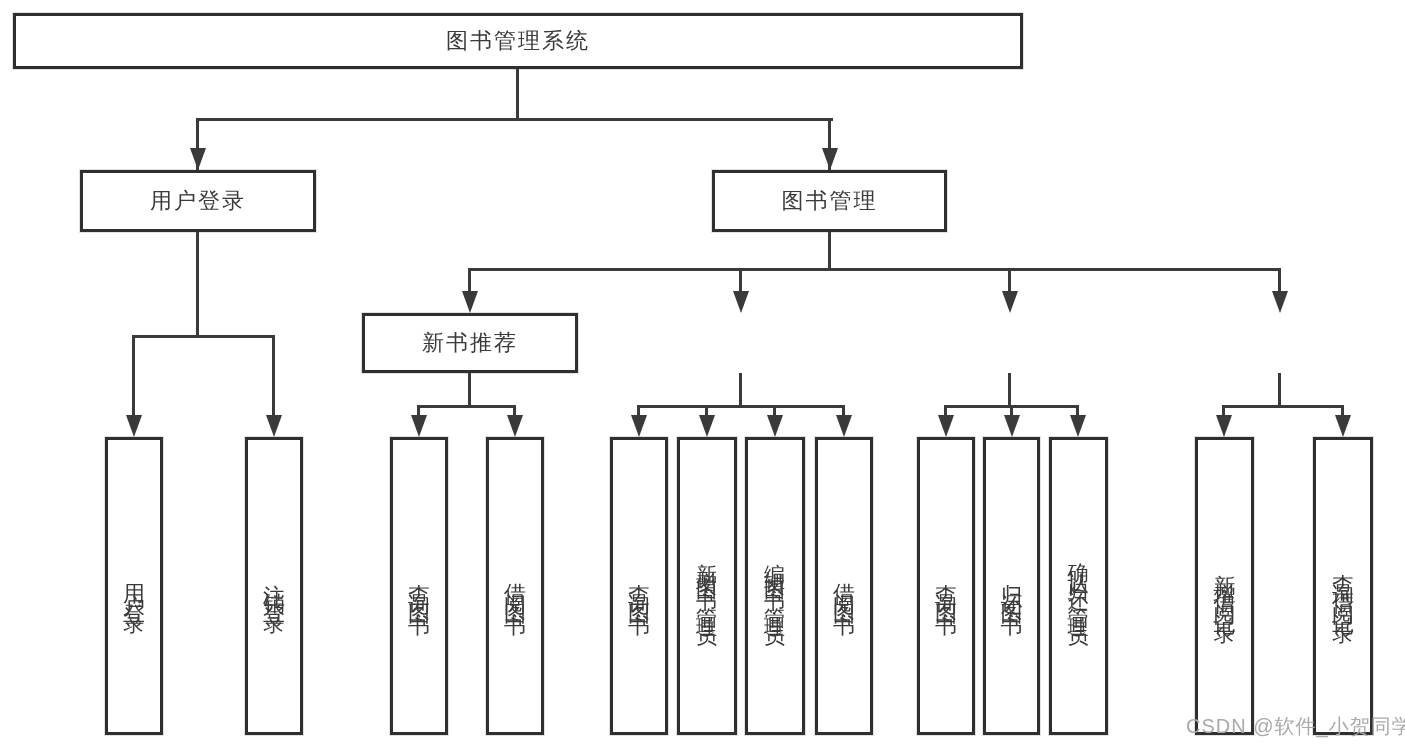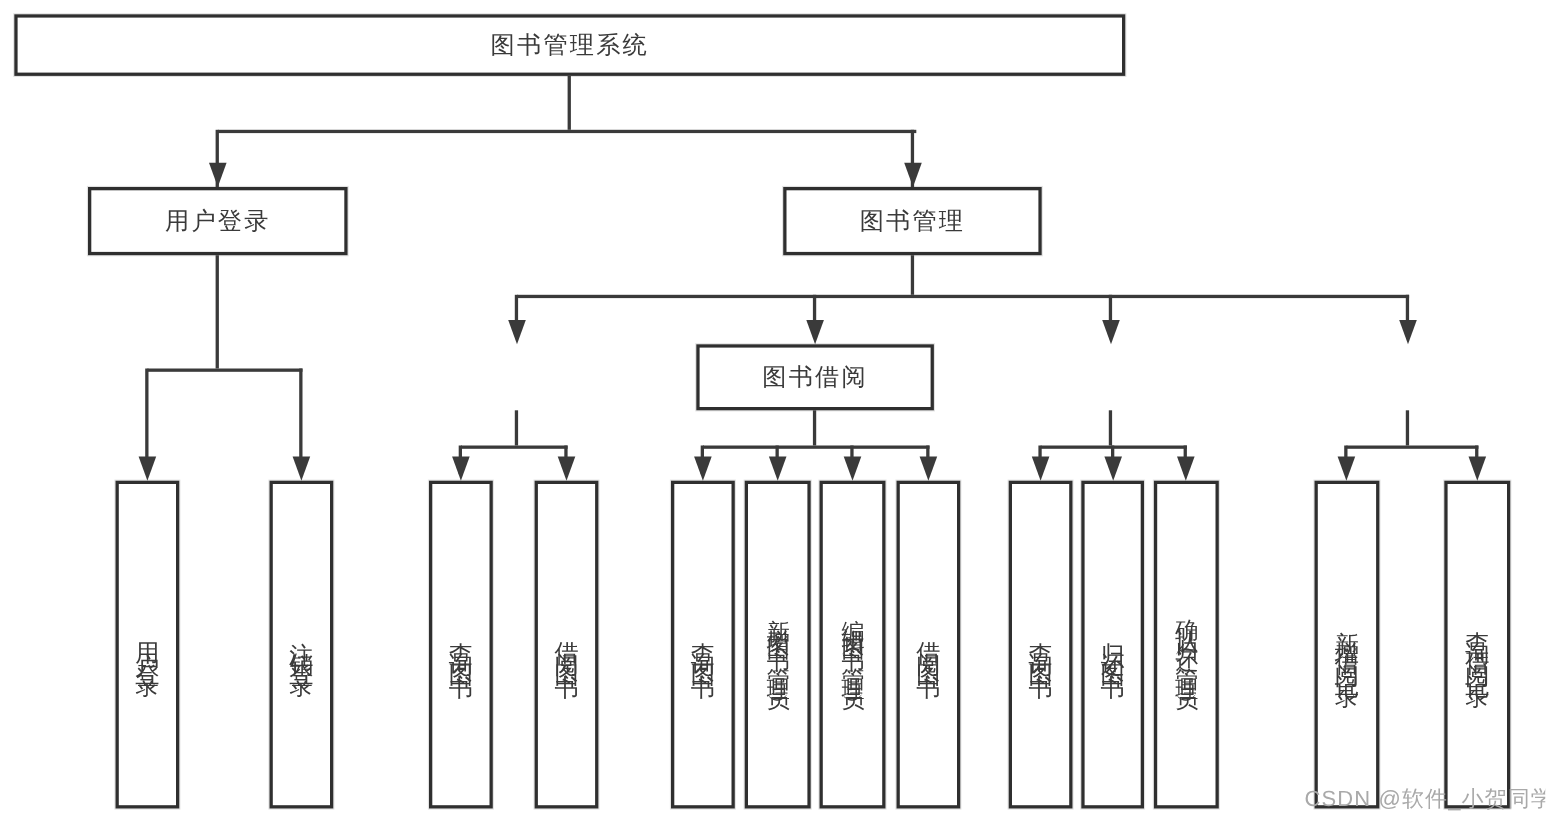--- a/index.html
+++ b/index.html
@@ -39,22 +39,22 @@
     <span class="hlabel">图书管理系统</span>
   </div>
 
   <div class="box" style="left:80px;top:170px;width:236px;height:62px">
     <span class="hlabel">用户登录</span>
   </div>
   <div class="box" style="left:712px;top:170px;width:235px;height:62px">
     <span class="hlabel">图书管理</span>
   </div>
 
-  <div class="box" style="left:633px;top:313px;width:216px;height:60px">
-    <span class="hlabel">图书借阅</span>
+  <div class="box" style="left:362px;top:313px;width:216px;height:60px">
+    <span class="hlabel">新书推荐</span>
   </div>
 
   <div class="box leaf" style="left:105px;width:58px">
     <span class="vtext">用户登录</span>
   </div>
   <div class="box leaf" style="left:245px;width:58px">
     <span class="vtext">注销登录</span>
   </div>
 
   <div class="box leaf" style="left:390px;width:58px">

